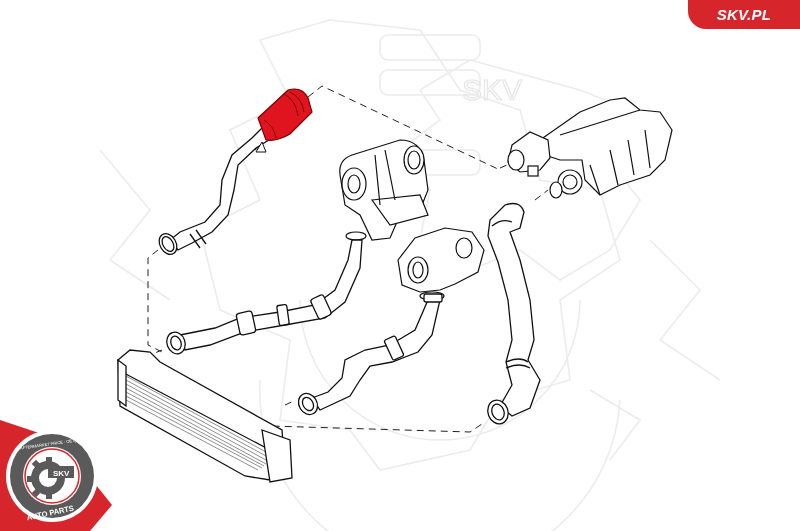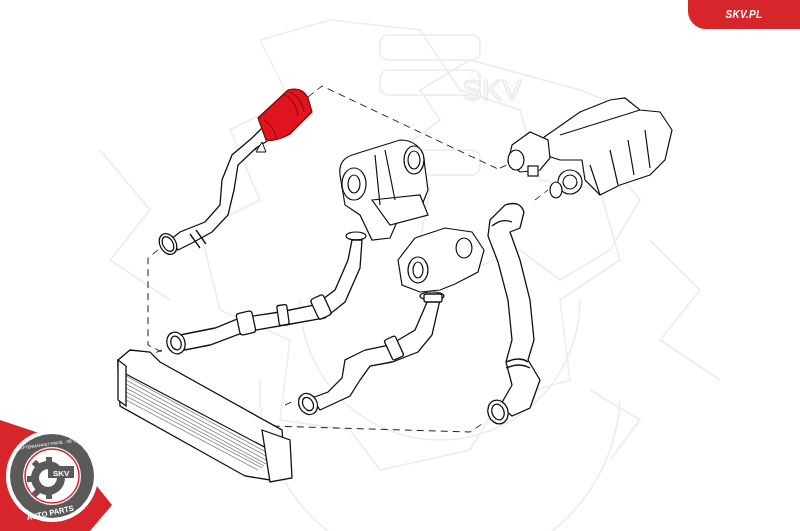--- a/index.html
+++ b/index.html
@@ -2,21 +2,21 @@
 <html><head>
 <meta charset="utf-8">
 <style>
   html, body { margin: 0; padding: 0; background: #ffffff; }
   body { width: 800px; height: 531px; position: relative; overflow: hidden; font-family: "Liberation Sans", sans-serif; }
   .stage { position: absolute; left: 0; top: 0; width: 800px; height: 531px; }
   .brand-tab {
     position: absolute; right: 0; top: 0; width: 112px; height: 29px;
     background: #d7262b; border-bottom-left-radius: 18px;
     display: flex; align-items: center; justify-content: center;
-    color: #ffffff; font-weight: bold; font-style: italic; font-size: 10px; letter-spacing: 0.3px;
+    color: #ffffff; font-weight: bold; font-style: italic; font-size: 15px; letter-spacing: 0.3px;
   }
   .brand-tab::before {
     content: ""; position: absolute; left: -14px; top: 0; width: 28px; height: 29px;
     background: #d7262b; transform: skewX(-28deg); border-bottom-left-radius: 10px; z-index: -1;
   }
   svg text { font-family: "Liberation Sans", sans-serif; }
 </style>
 </head>
 <body>
 

